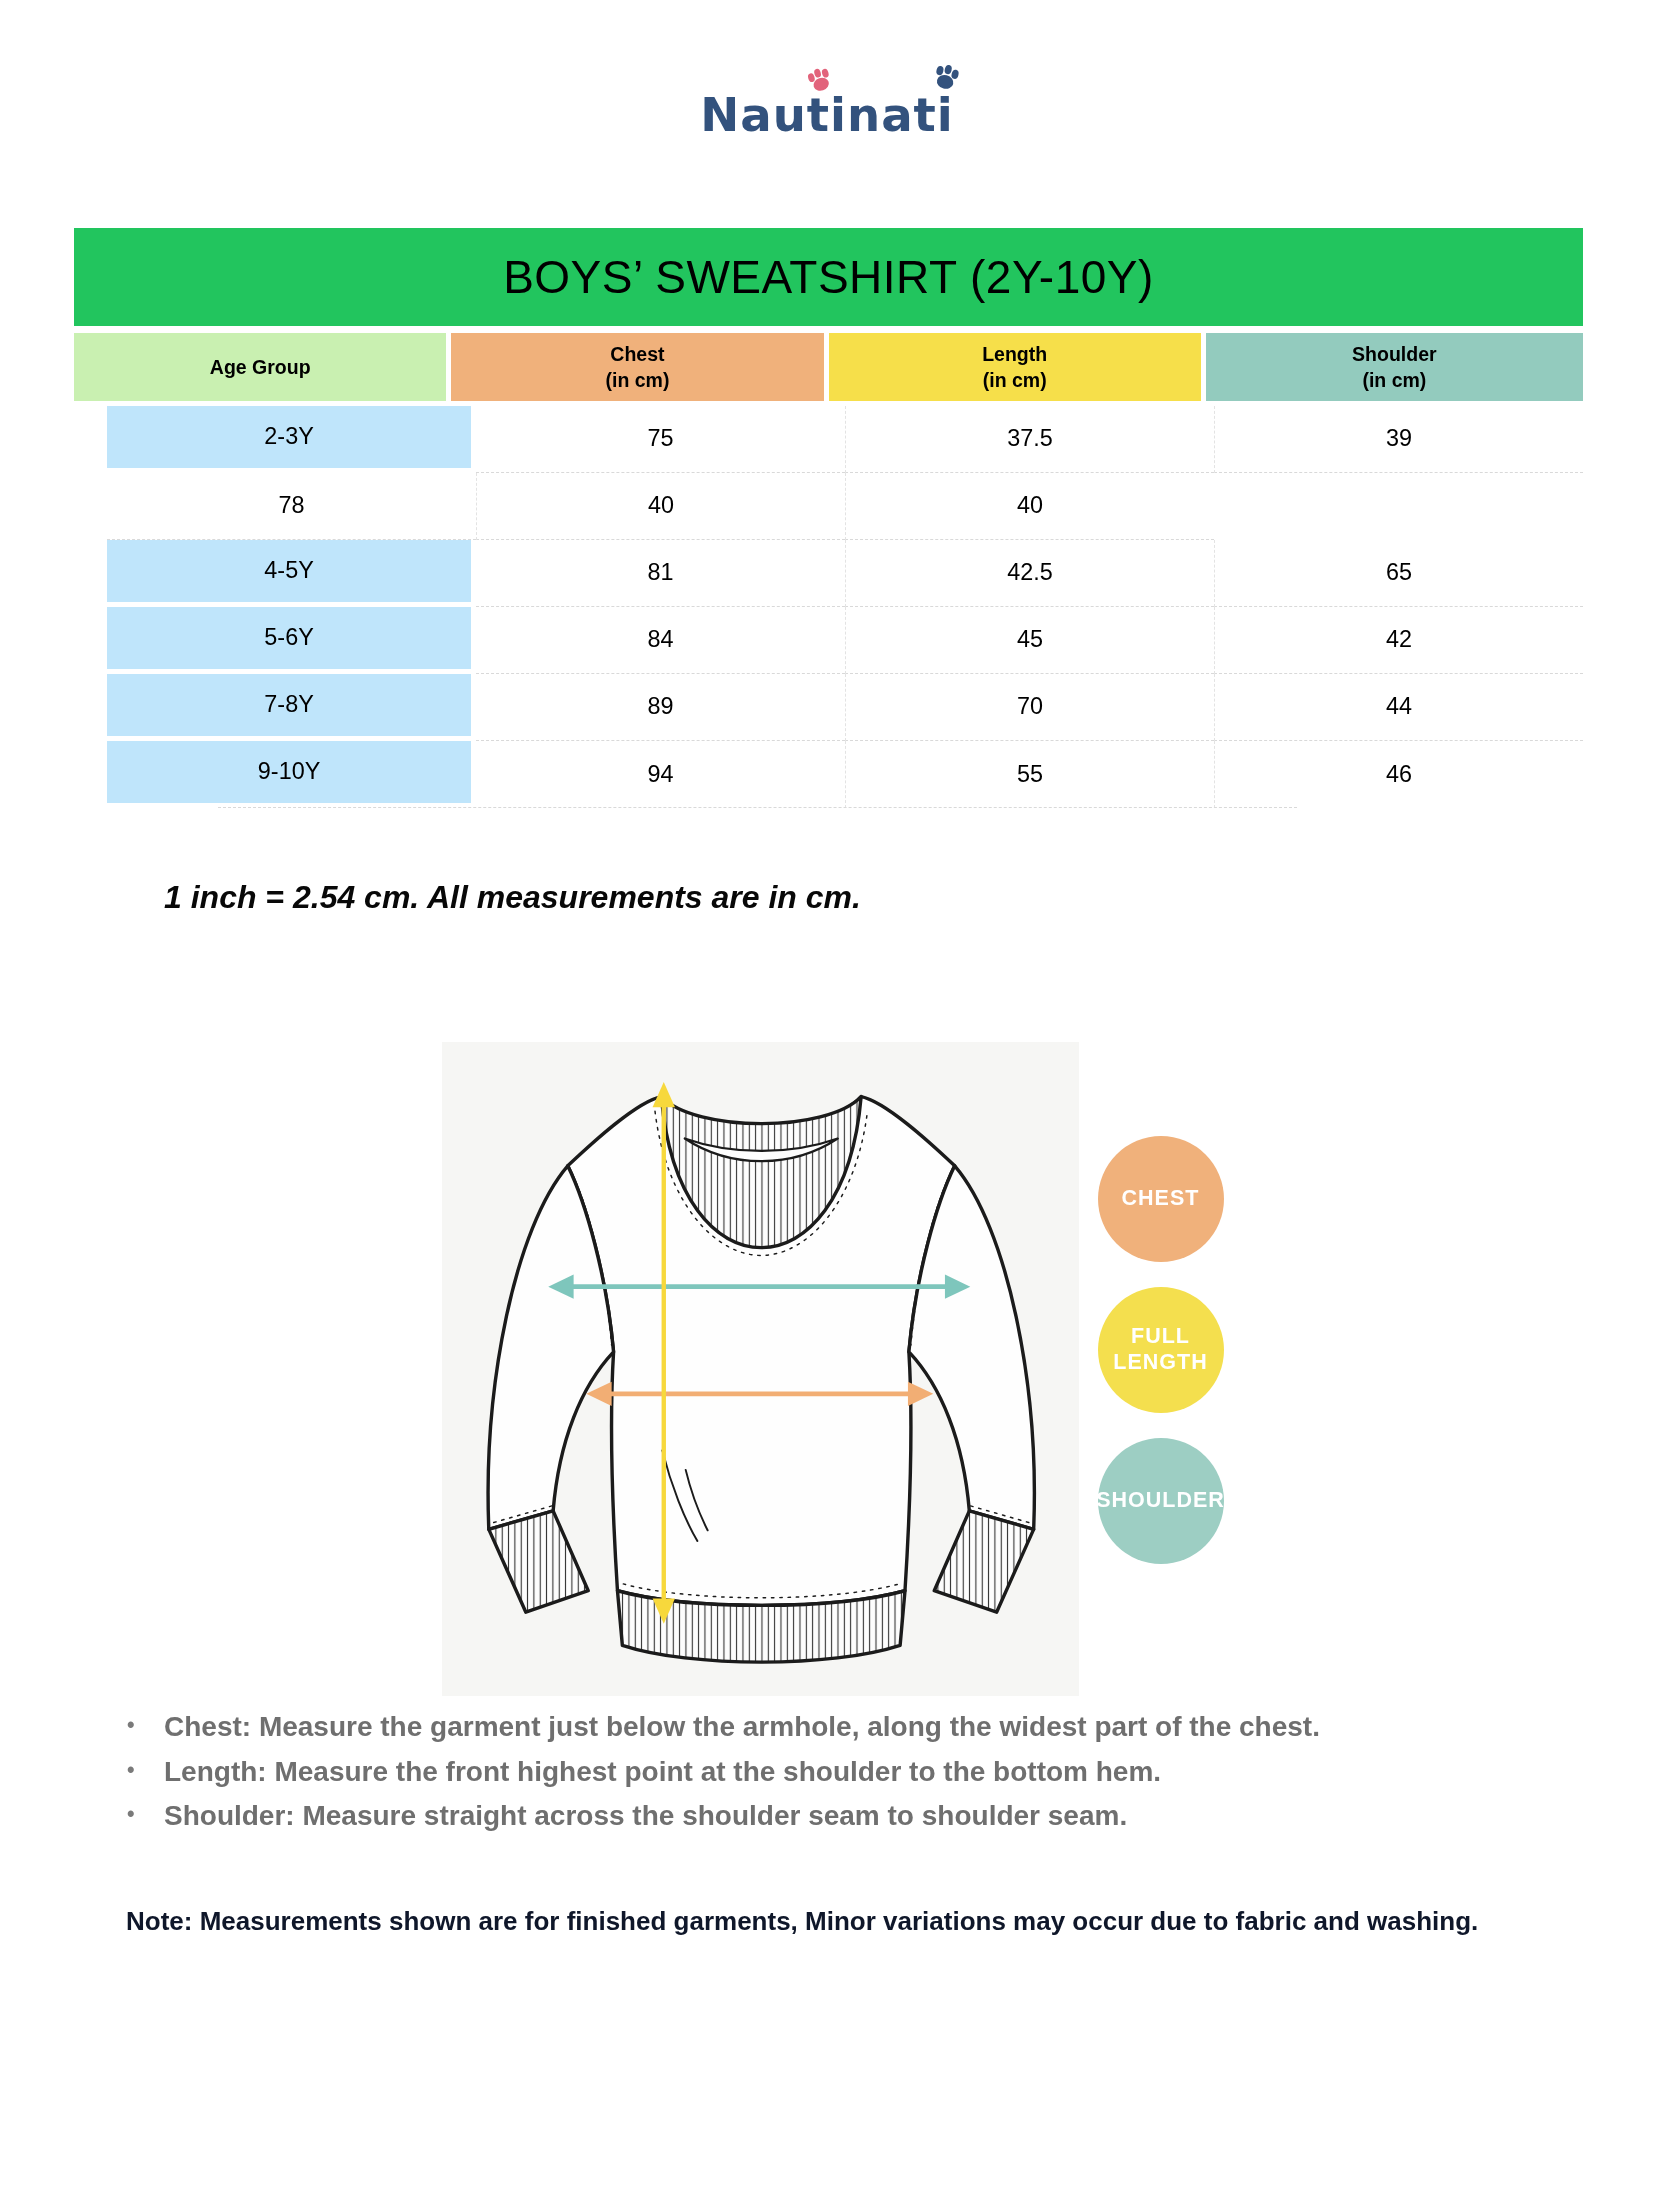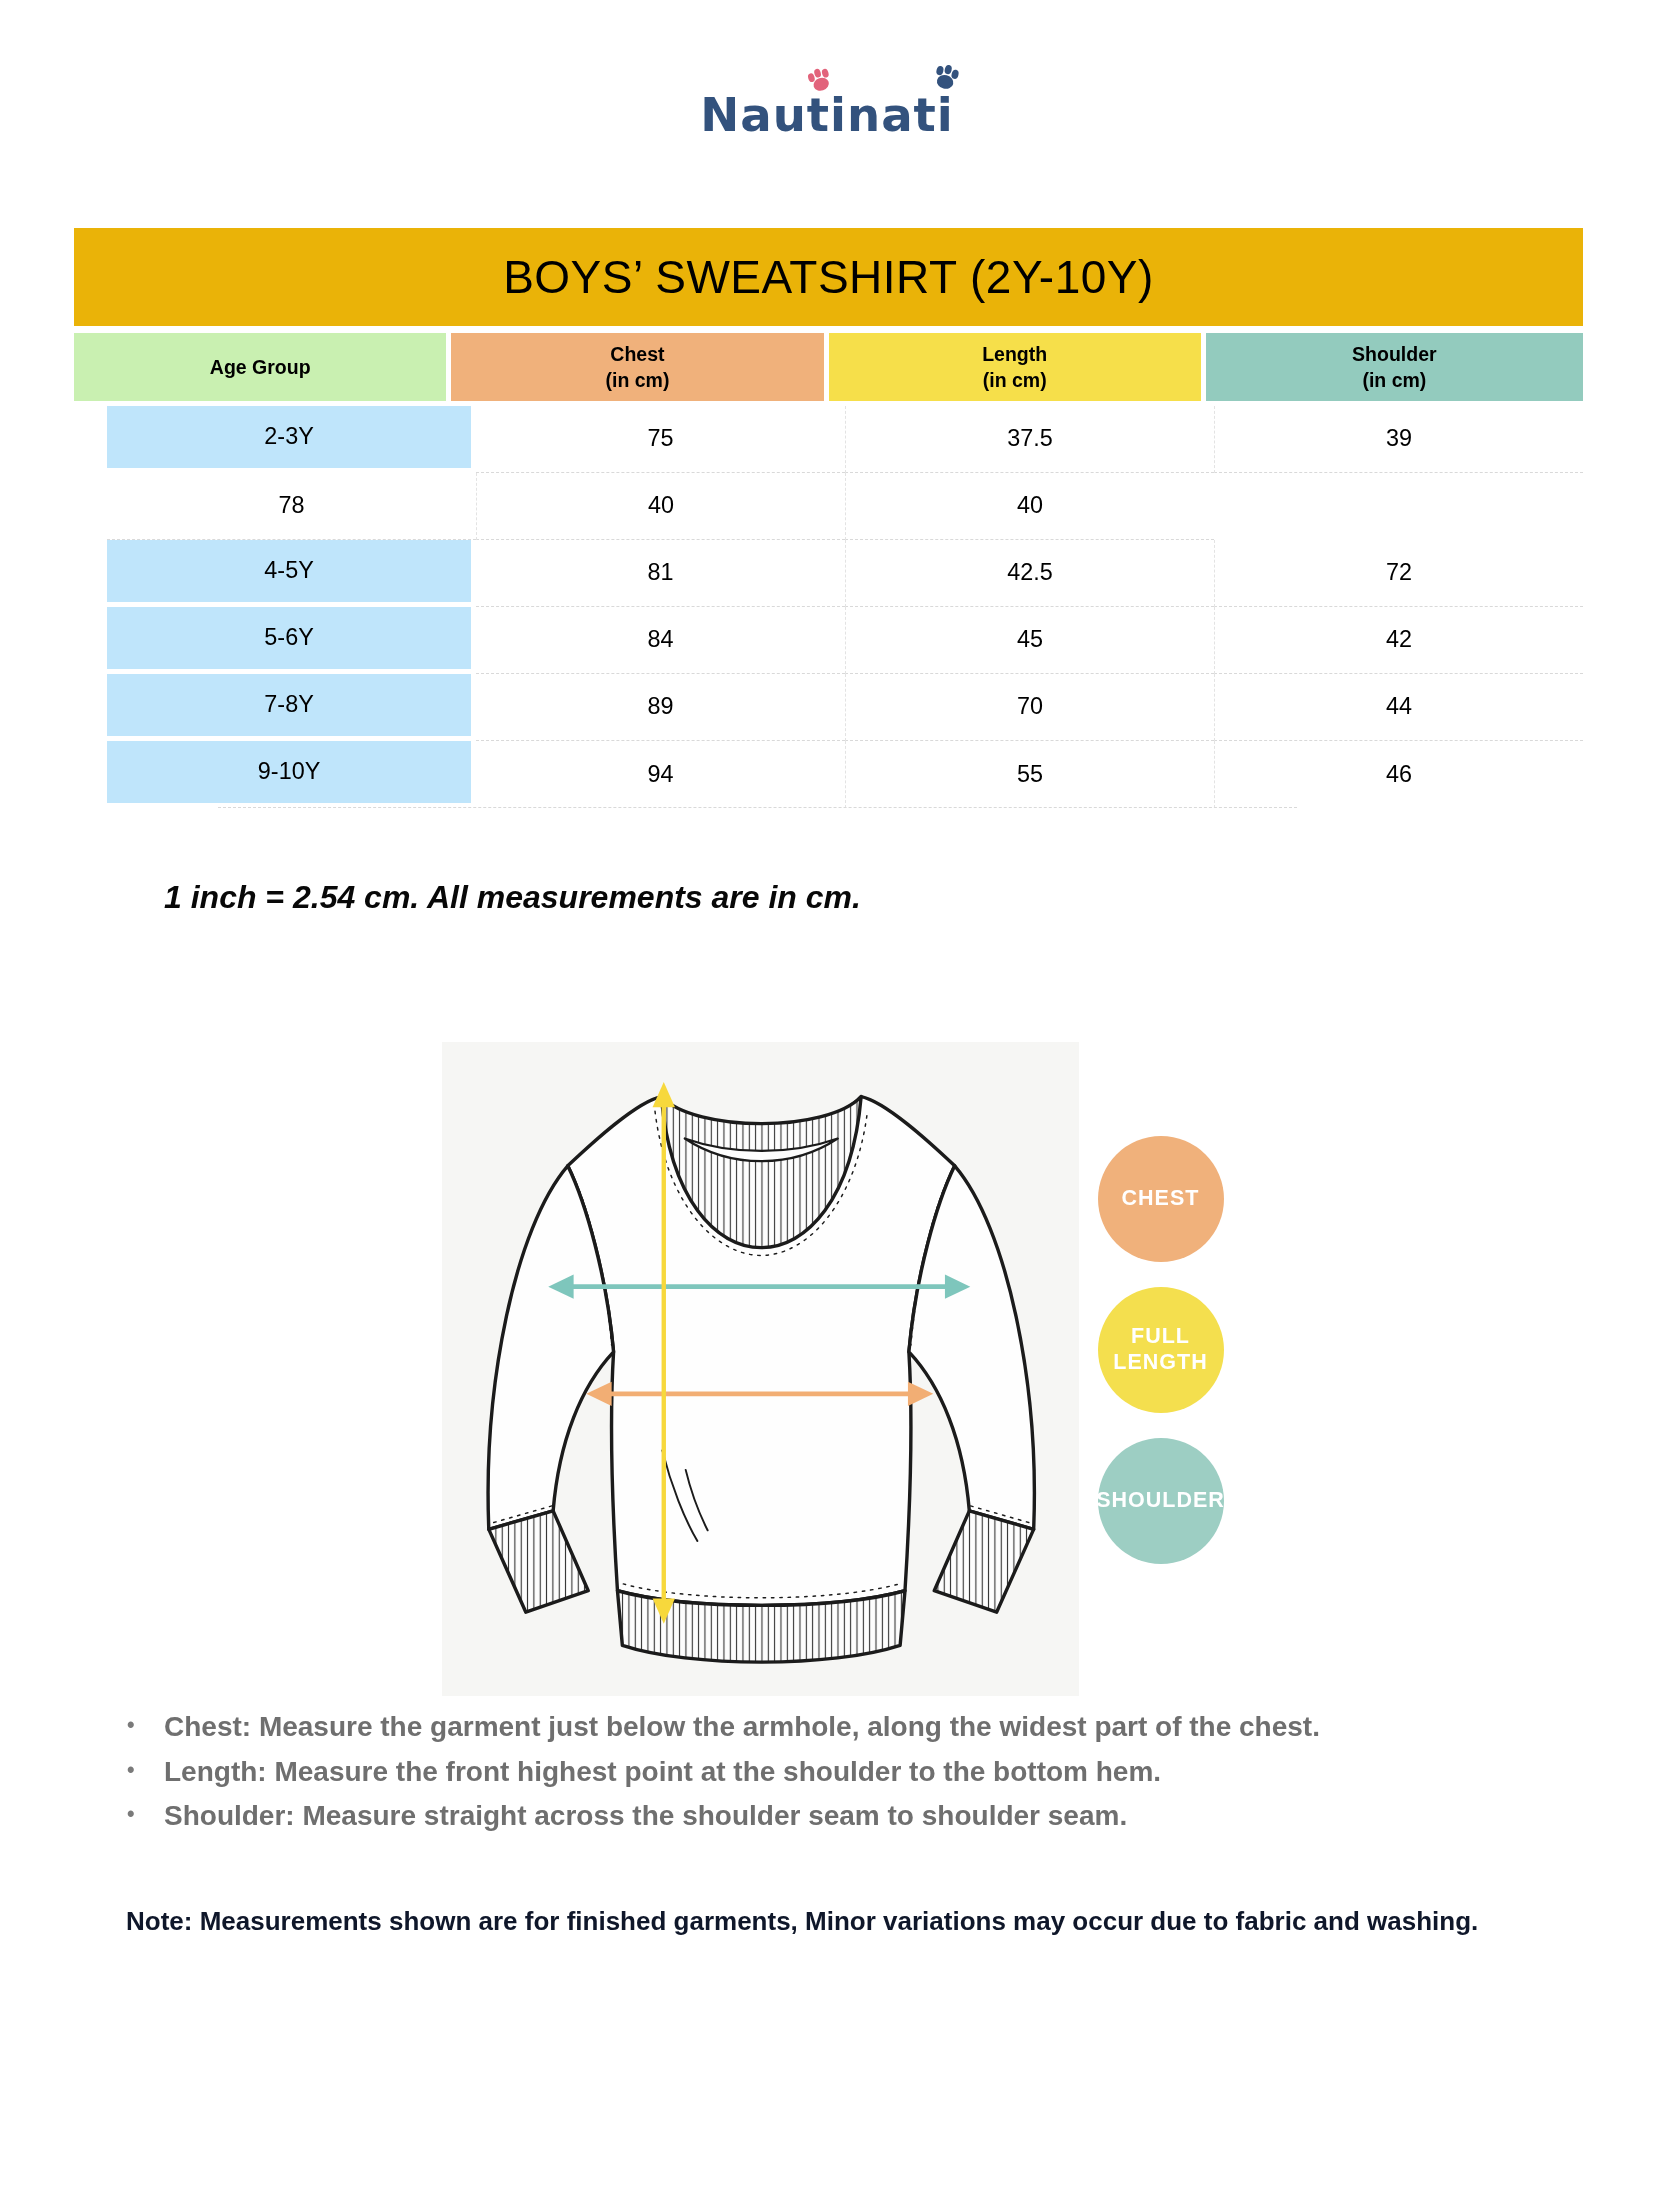--- a/index.html
+++ b/index.html
@@ -15,21 +15,21 @@
   
   .logo-wrap {
     position:absolute; top:58px; left:0; right:0;
     display:flex; justify-content:center;
   }
 
   
   .size-table { position:absolute; top:228px; left:74px; width:1509px; }
 
   .title-bar {
-    height:98px; background:#eab308;
+    height:98px; background:#22c55e;
     display:flex; align-items:center; justify-content:center;
     font-size:46px; letter-spacing:0.5px;
   }
 
   .header-row {
     margin-top:6.8px; height:73px;
     display:grid; grid-template-columns:repeat(4,1fr);
   }
   .header-cell { position:relative; }
   .header-cell .inner {
@@ -174,21 +174,21 @@
       <div class="val-cell v-chest">78</div>
       <div class="val-cell v-length">40</div>
       <div class="val-cell v-shoulder">40</div>
     </div>
     <div class="data-row">
       <div class="age-cell">
           <div class="inner">4-5Y</div>
         </div>
       <div class="val-cell v-chest">81</div>
       <div class="val-cell v-length">42.5</div>
-      <div class="val-cell v-shoulder">72</div>
+      <div class="val-cell v-shoulder">65</div>
     </div>
     <div class="data-row">
       <div class="age-cell">
           <div class="inner">5-6Y</div>
         </div>
       <div class="val-cell v-chest">84</div>
       <div class="val-cell v-length">45</div>
       <div class="val-cell v-shoulder">42</div>
     </div>
     <div class="data-row">

